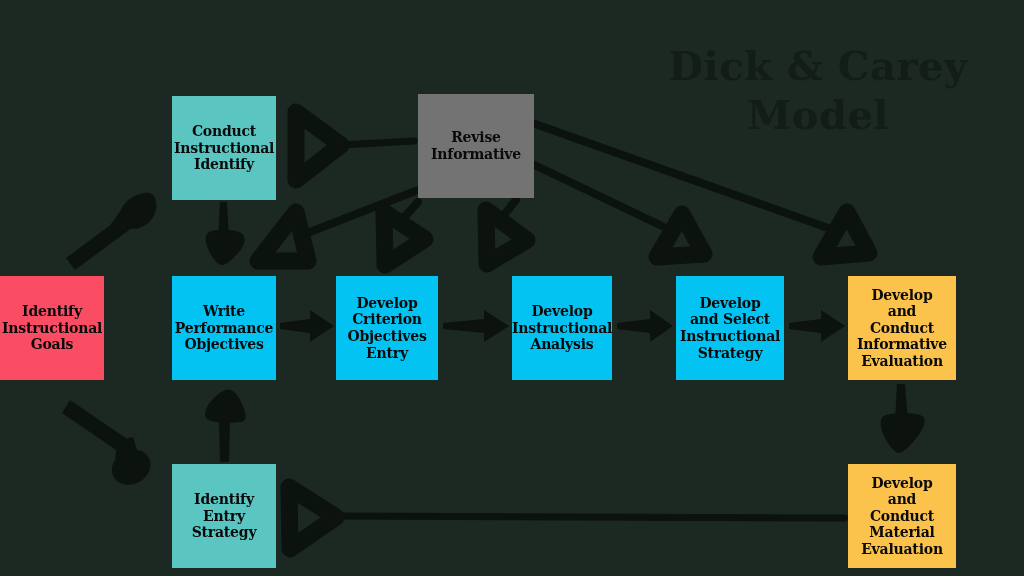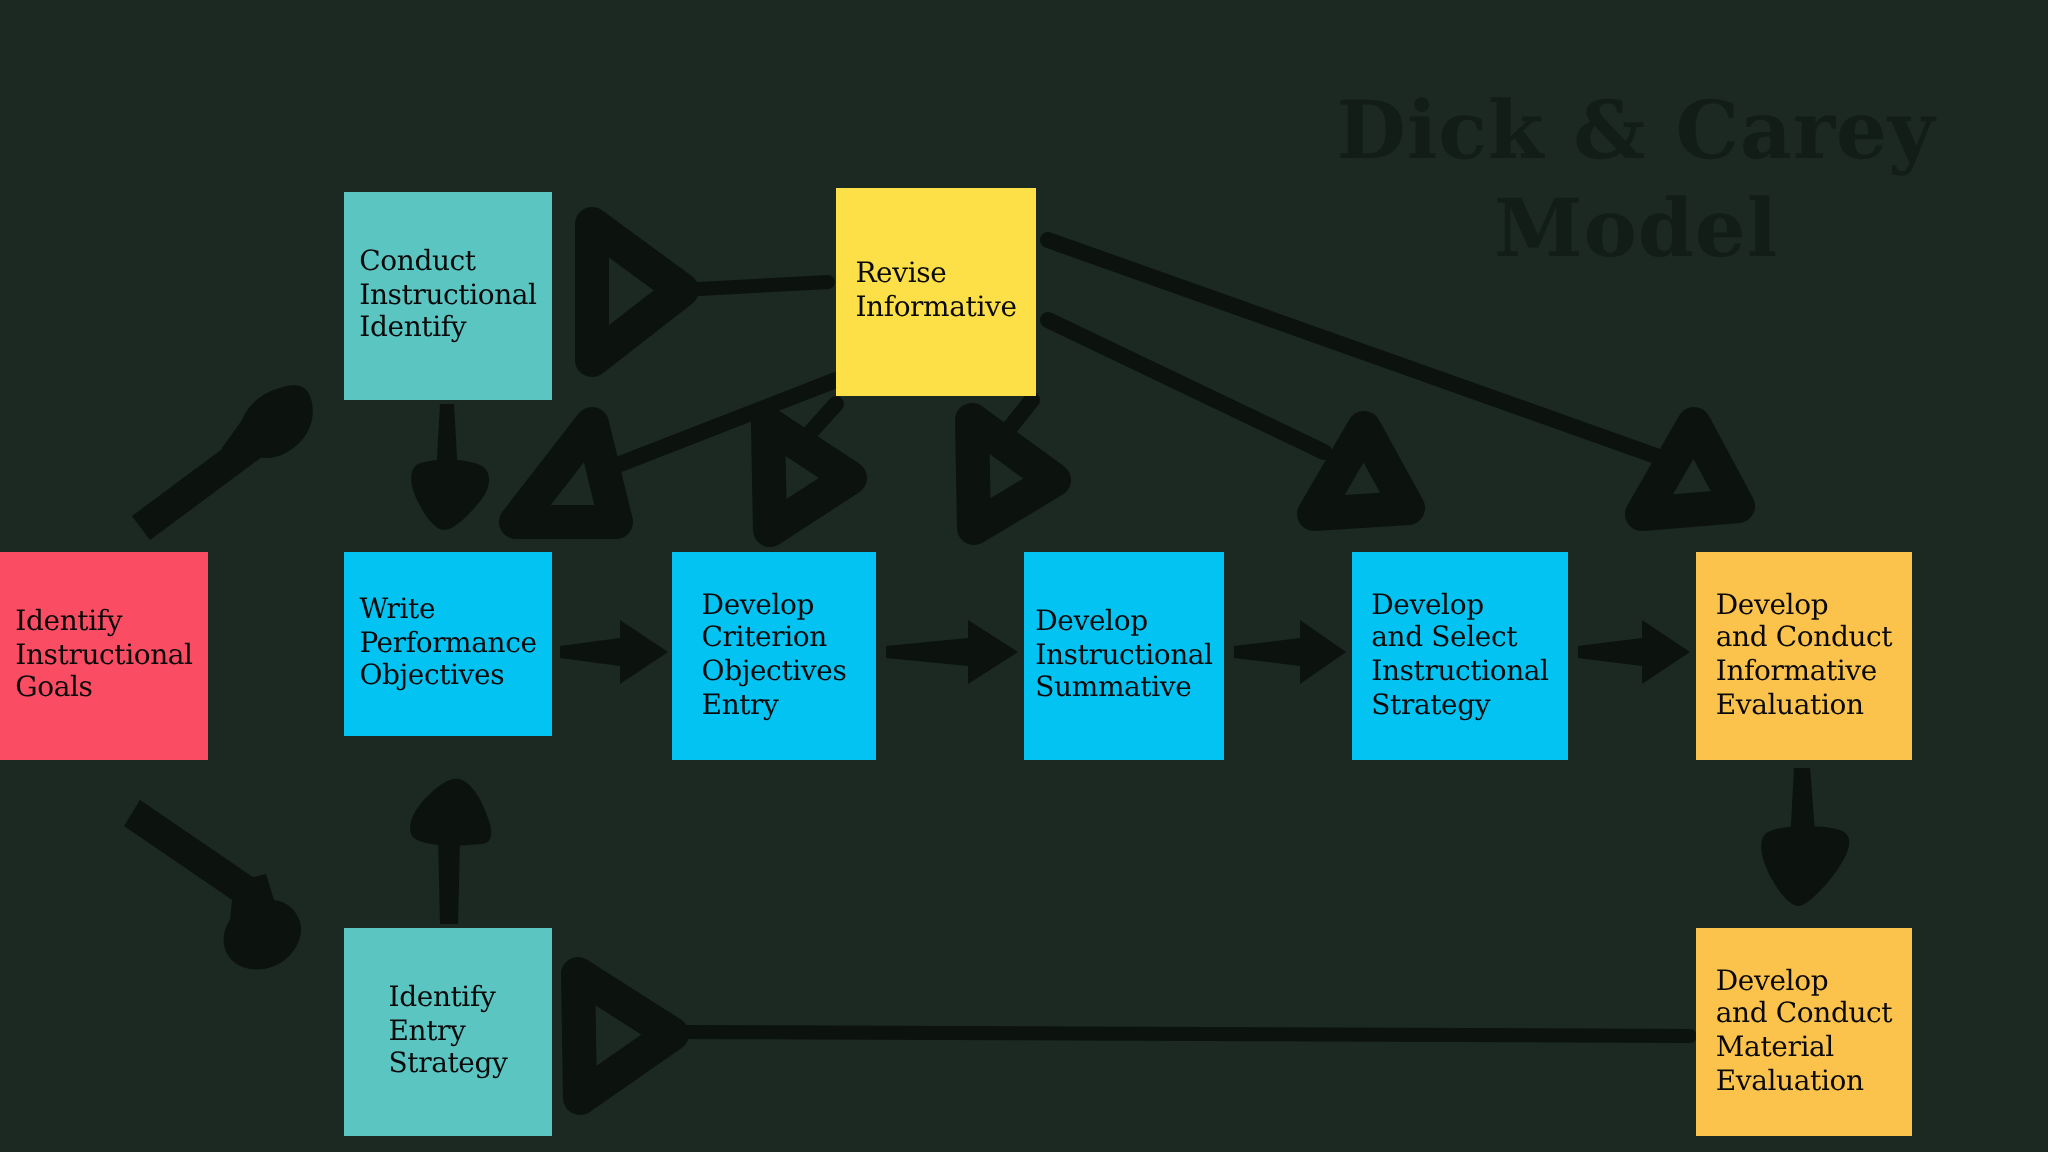--- a/index.html
+++ b/index.html
@@ -21,25 +21,25 @@
     left: 0; top: 0;
     width: 1024px;
     height: 576px;
     pointer-events: none;
   }
   .node {
     position: absolute;
     display: flex;
     align-items: center;
     justify-content: center;
-    text-align: left;
+    text-align: center;
     box-sizing: border-box;
     color: #0a0a0a;
     font-family: "DejaVu Serif", "Liberation Serif", serif;
-    font-weight: normal;
+    font-weight: bold;
     line-height: 1.18;
     letter-spacing: -0.2px;
     z-index: 3;
   }
   .node span { display: block; padding: 0 4px; }
   #title {
     position: absolute;
     left: 628px;
     top: 42px;
     width: 380px;
@@ -173,42 +173,42 @@
   </div>
 
   <div class="node" style="left: 172px; top: 464px; width: 104px; height: 104px; background: rgb(91, 197, 194); font-size: 14px; color: rgb(10, 10, 10);">
     <span>
       <span>Identify</span>
       <span>Entry</span>
       <span>Strategy</span>
     </span>
   </div>
 
-  <div class="node" style="left: 172px; top: 276px; width: 104px; height: 92px; background: rgb(3, 195, 242); font-size: 14px; color: rgb(10, 10, 10);">
+  <div class="node" style="left: 172px; top: 276px; width: 104px; height: 104px; background: rgb(3, 195, 242); font-size: 14px; color: rgb(10, 10, 10);">
     <span>
       <span>Write</span>
       <span>Performance</span>
       <span>Objectives</span>
     </span>
   </div>
 
   <div class="node" style="left: 336px; top: 276px; width: 102px; height: 104px; background: rgb(3, 195, 242); font-size: 14px; color: rgb(10, 10, 10);">
     <span>
       <span>Develop</span>
       <span>Criterion</span>
       <span>Objectives</span>
       <span>Entry</span>
     </span>
   </div>
 
   <div class="node" style="left: 512px; top: 276px; width: 100px; height: 104px; background: rgb(3, 195, 242); font-size: 14px; color: rgb(10, 10, 10);">
     <span>
       <span>Develop</span>
       <span>Instructional</span>
-      <span>Summative</span>
+      <span>Analysis</span>
     </span>
   </div>
 
   <div class="node" style="left: 676px; top: 276px; width: 108px; height: 104px; background: rgb(3, 195, 242); font-size: 14px; color: rgb(10, 10, 10);">
     <span>
       <span>Develop</span>
       <span>and Select</span>
       <span>Instructional</span>
       <span>Strategy</span>
     </span>
@@ -225,20 +225,20 @@
 
   <div class="node" style="left: 848px; top: 464px; width: 108px; height: 104px; background: rgb(251, 194, 76); font-size: 14px; color: rgb(10, 10, 10);">
     <span>
       <span>Develop</span>
       <span>and Conduct</span>
       <span>Material</span>
       <span>Evaluation</span>
     </span>
   </div>
 
-  <div class="node" style="left: 418px; top: 94px; width: 100px; height: 104px; background: #fde047; font-size: 14px; color: rgb(10, 10, 10);">
+  <div class="node" style="left: 418px; top: 94px; width: 116px; height: 104px; background: #737373; font-size: 14px; color: rgb(10, 10, 10);">
     <span>
       <span>Revise</span>
       <span>Informative</span>
     </span>
   </div>
 
 </div>
 
 </body></html>

